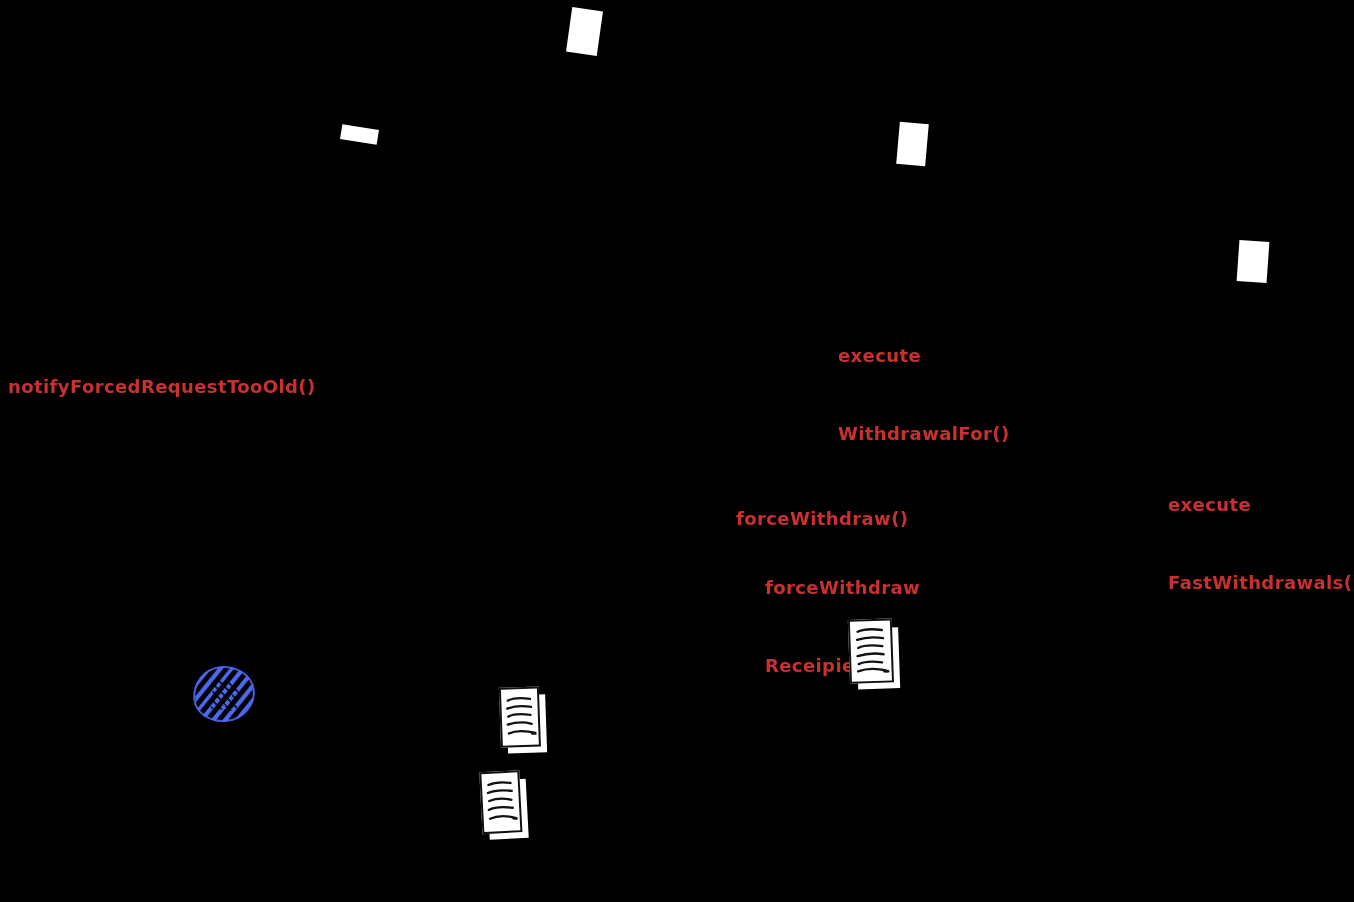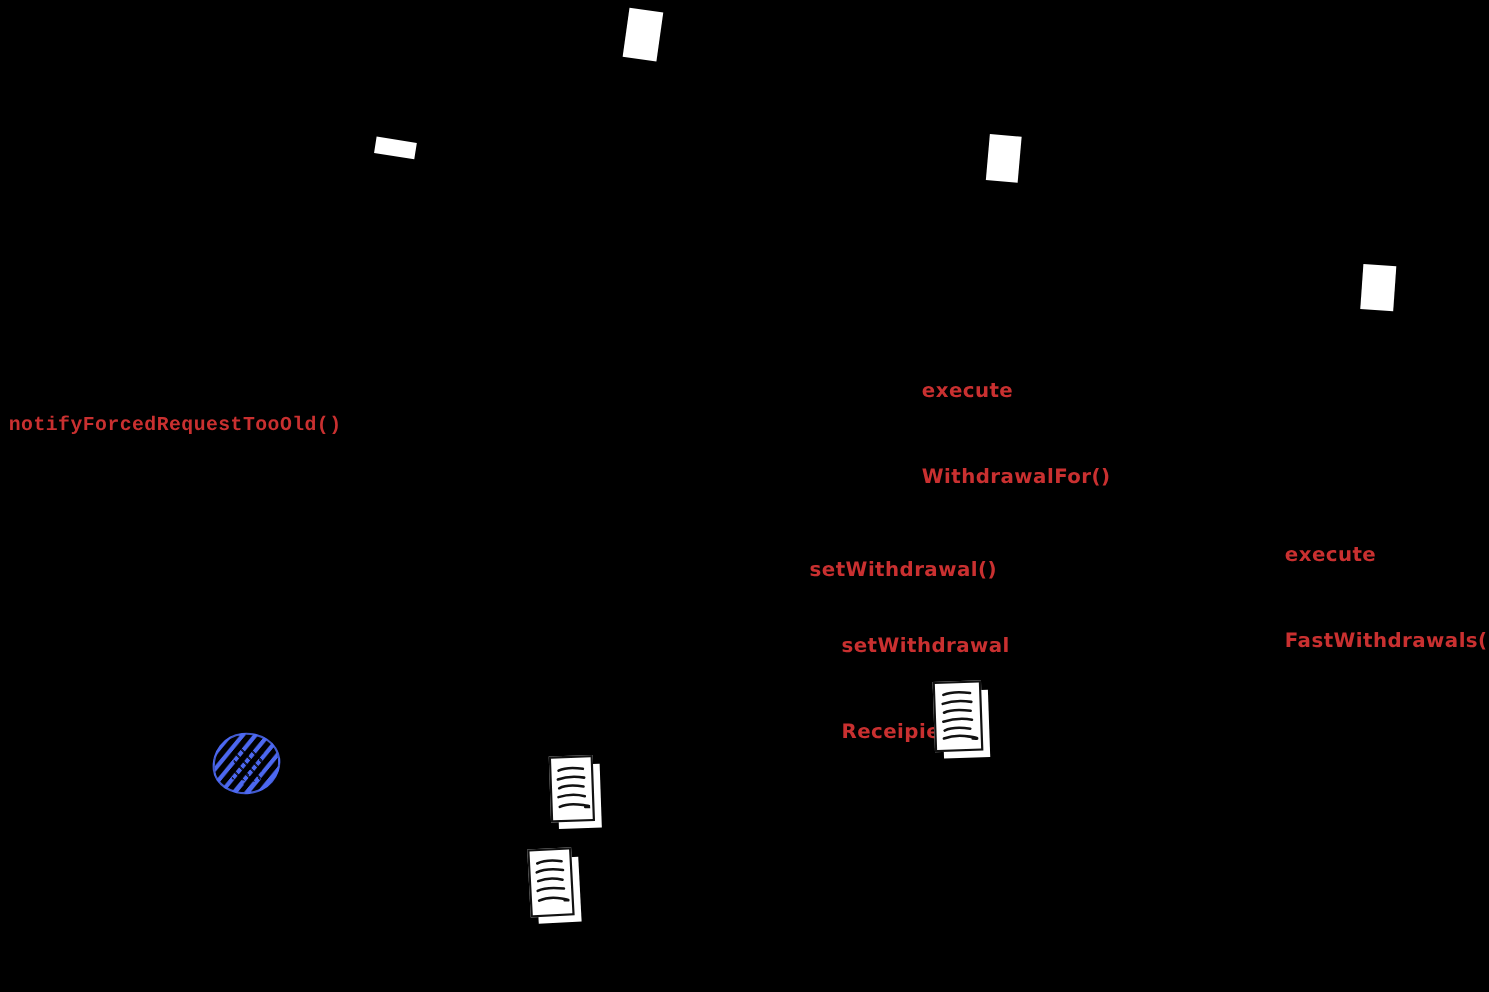--- a/index.html
+++ b/index.html
@@ -69,40 +69,40 @@
 </head>
 <body>
 
 <div class="canvas">
 
   <div class="paper" style="left:569px;top:9px;width:31px;height:45px;transform:rotate(8deg);"></div>
   <div class="paper" style="left:341px;top:127px;width:37px;height:15px;transform:rotate(9deg);"></div>
   <div class="paper" style="left:898px;top:123px;width:29px;height:42px;transform:rotate(5deg);"></div>
   <div class="paper" style="left:1238px;top:241px;width:30px;height:41px;transform:rotate(4deg);"></div>
 
-  <div class="label" style="left:8px;top:322px;font-family:Liberation Mono, monospace;">
+  <div class="label" style="left:8px;top:322px;">
     <span class="line">notifyForcedRequestTooOld()</span>
   </div>
 
   <div class="label" style="left:838px;top:291px;">
     <span class="line">execute</span>
     <span class="line">WithdrawalFor()</span>
   </div>
 
   <div class="label" style="left:736px;top:454px;">
-    <span class="line">setWithdrawal()</span>
+    <span class="line">forceWithdraw()</span>
   </div>
 
   <div class="label" style="left:1168px;top:440px;">
     <span class="line">execute</span>
     <span class="line">FastWithdrawals()</span>
   </div>
 
   <div class="label" style="left:765px;top:523px;">
-    <span class="line">setWithdrawal</span>
+    <span class="line">forceWithdraw</span>
     <span class="line">Receipient()</span>
   </div>
 
   <div class="token" style="left:193px;top:666px;width:58px;height:52px;">
     <div class="scratch"></div>
   </div>
 
   <div class="stack" style="left:500px;top:687px;width:46px;height:66px;transform:rotate(-2deg);">
     <div class="back" style="left:7px;top:8px;width:39px;height:58px;"></div>
     <div class="front" style="width:40px;height:60px;">

